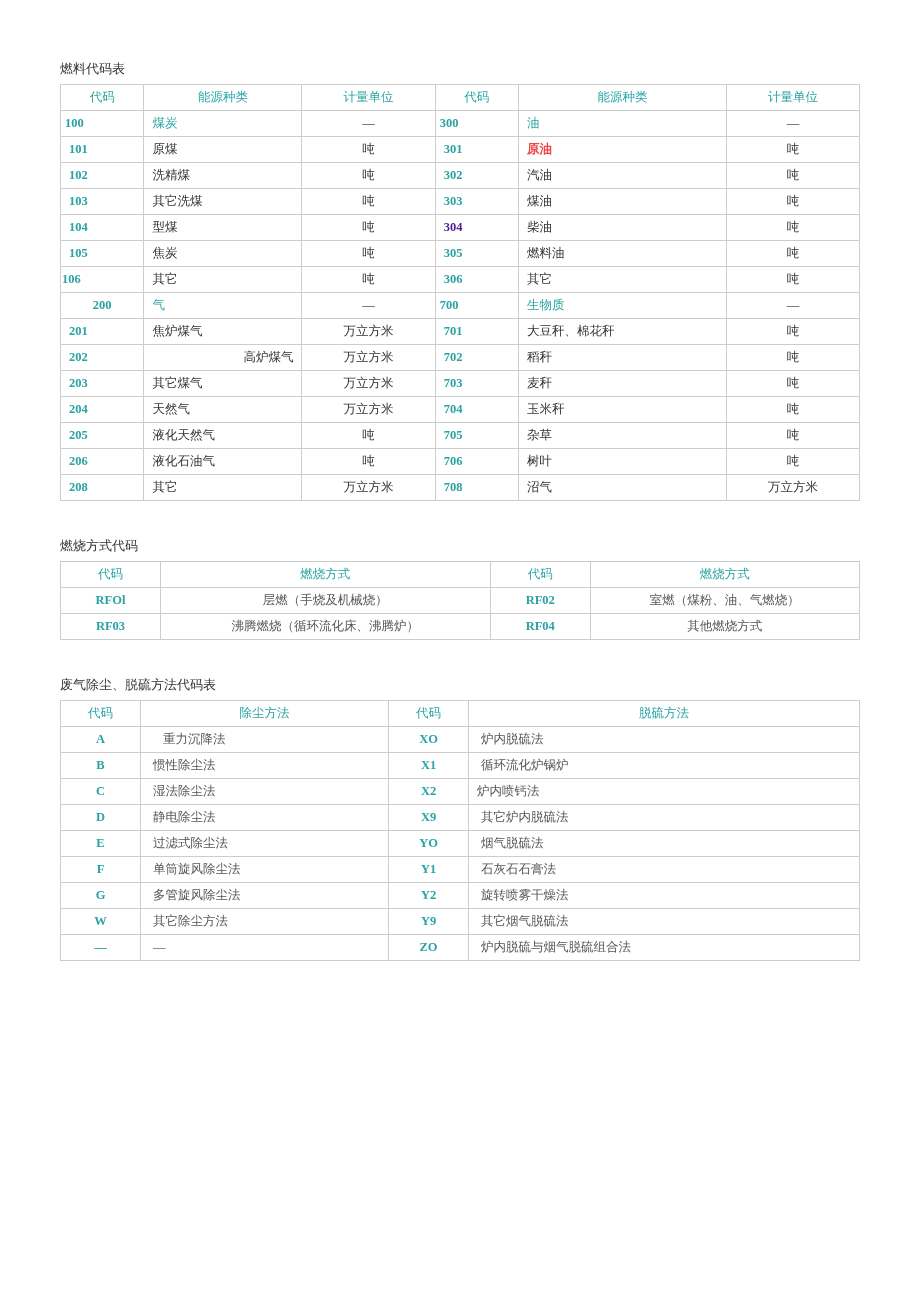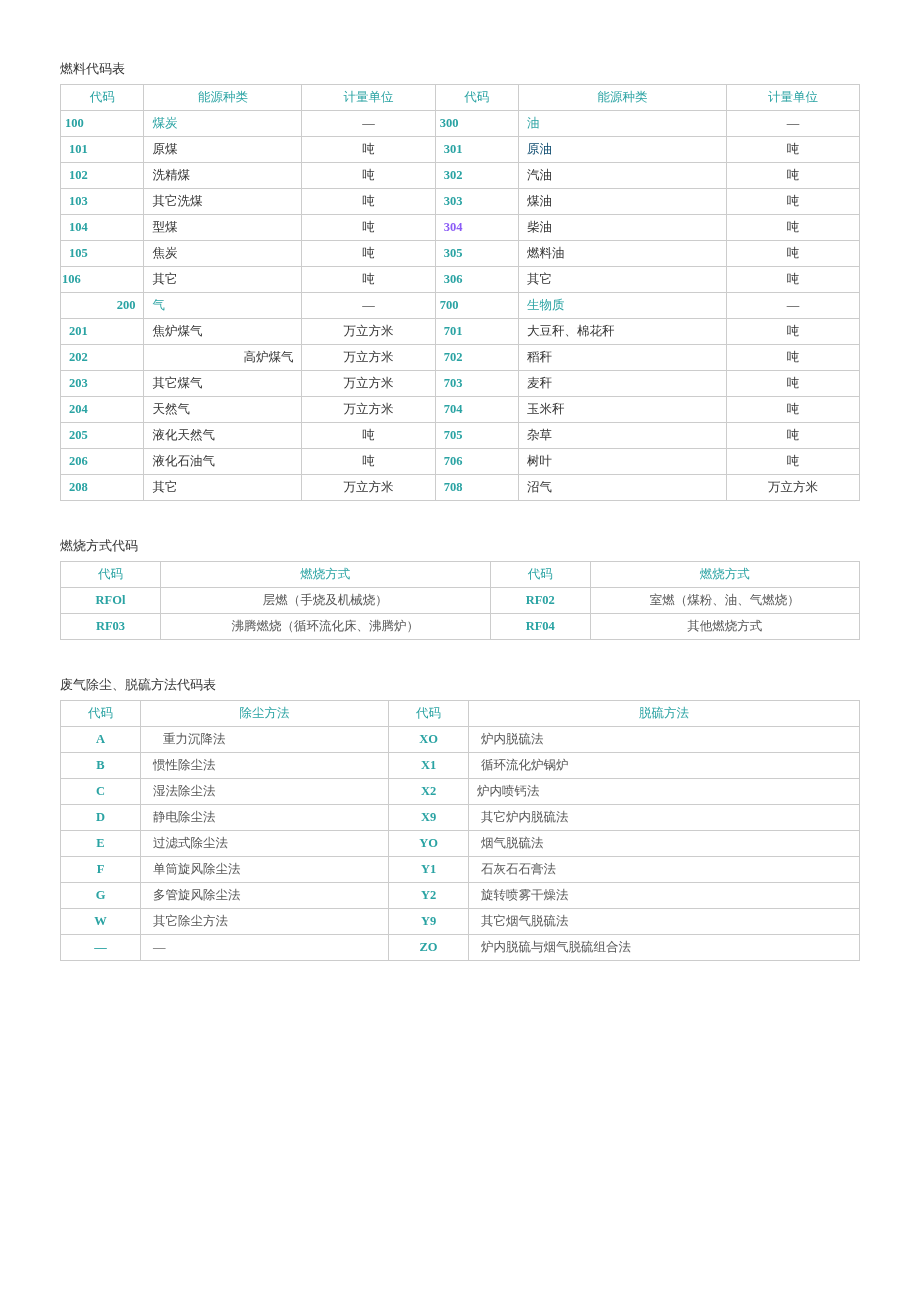--- a/index.html
+++ b/index.html
@@ -75,21 +75,21 @@
           <td style="text-align: center;">—</td>
           <td style="color: rgb(42, 163, 163); font-weight: bold; text-align: left; padding-left: 4px;">300</td>
           <td style="text-align: left; color: rgb(42, 163, 163);">油</td>
           <td style="text-align: center;">—</td>
         </tr>
         <tr>
           <td style="color: rgb(42, 163, 163); font-weight: bold; text-align: left; padding-left: 8px;">101</td>
           <td style="text-align: left; color: rgb(51, 51, 51);">原煤</td>
           <td style="text-align: center;">吨</td>
           <td style="color: rgb(42, 163, 163); font-weight: bold; text-align: left; padding-left: 8px;">301</td>
-          <td style="text-align: left; color: #0c4a6e;">原油</td>
+          <td style="text-align: left; color: #ef4444; font-weight: bold;">原油</td>
           <td style="text-align: center;">吨</td>
         </tr>
         <tr>
           <td style="color: rgb(42, 163, 163); font-weight: bold; text-align: left; ">102</td>
           <td style="text-align: left; color: rgb(51, 51, 51);">洗精煤</td>
           <td style="text-align: center;">吨</td>
           <td style="color: rgb(42, 163, 163); font-weight: bold; text-align: left; padding-left: 8px;">302</td>
           <td style="text-align: left; color: rgb(51, 51, 51);">汽油</td>
           <td style="text-align: center;">吨</td>
         </tr>
@@ -98,42 +98,42 @@
           <td style="text-align: left; color: rgb(51, 51, 51);">其它洗煤</td>
           <td style="text-align: center;">吨</td>
           <td style="color: rgb(42, 163, 163); font-weight: bold; text-align: left; padding-left: 8px;">303</td>
           <td style="text-align: left; color: rgb(51, 51, 51);">煤油</td>
           <td style="text-align: center;">吨</td>
         </tr>
         <tr>
           <td style="color: rgb(42, 163, 163); font-weight: bold; text-align: left; padding-left: 8px;">104</td>
           <td style="text-align: left; color: rgb(51, 51, 51);">型煤</td>
           <td style="text-align: center;">吨</td>
-          <td style="color: #8b5cf6; font-weight: bold; text-align: left; padding-left: 8px;">304</td>
+          <td style="color: #4c1d95; font-weight: bold; text-align: left; padding-left: 8px;">304</td>
           <td style="text-align: left; color: rgb(51, 51, 51);">柴油</td>
           <td style="text-align: center;">吨</td>
         </tr>
         <tr>
           <td style="color: rgb(42, 163, 163); font-weight: bold; text-align: left; padding-left: 8px;">105</td>
           <td style="text-align: left; color: rgb(51, 51, 51);">焦炭</td>
           <td style="text-align: center;">吨</td>
           <td style="color: rgb(42, 163, 163); font-weight: bold; text-align: left; padding-left: 8px;">305</td>
           <td style="text-align: left; color: rgb(51, 51, 51);">燃料油</td>
           <td style="text-align: center;">吨</td>
         </tr>
         <tr>
           <td style="color: rgb(42, 163, 163); font-weight: bold; text-align: left; padding-left: 1px;">106</td>
           <td style="text-align: left; color: rgb(51, 51, 51);">其它</td>
           <td style="text-align: center;">吨</td>
           <td style="color: rgb(42, 163, 163); font-weight: bold; text-align: left; padding-left: 8px;">306</td>
           <td style="text-align: left; color: rgb(51, 51, 51);">其它</td>
           <td style="text-align: center;">吨</td>
         </tr>
         <tr>
-          <td style="color: rgb(42, 163, 163); font-weight: bold; text-align: right; ">200</td>
+          <td style="color: rgb(42, 163, 163); font-weight: bold; text-align: center; ">200</td>
           <td style="text-align: left; color: rgb(42, 163, 163);">气</td>
           <td style="text-align: center;">—</td>
           <td style="color: rgb(42, 163, 163); font-weight: bold; text-align: left; padding-left: 4px;">700</td>
           <td style="text-align: left; color: rgb(42, 163, 163);">生物质</td>
           <td style="text-align: center;">—</td>
         </tr>
         <tr>
           <td style="color: rgb(42, 163, 163); font-weight: bold; text-align: left; padding-left: 8px;">201</td>
           <td style="text-align: left; color: rgb(51, 51, 51);">焦炉煤气</td>
           <td style="text-align: center;">万立方米</td>

